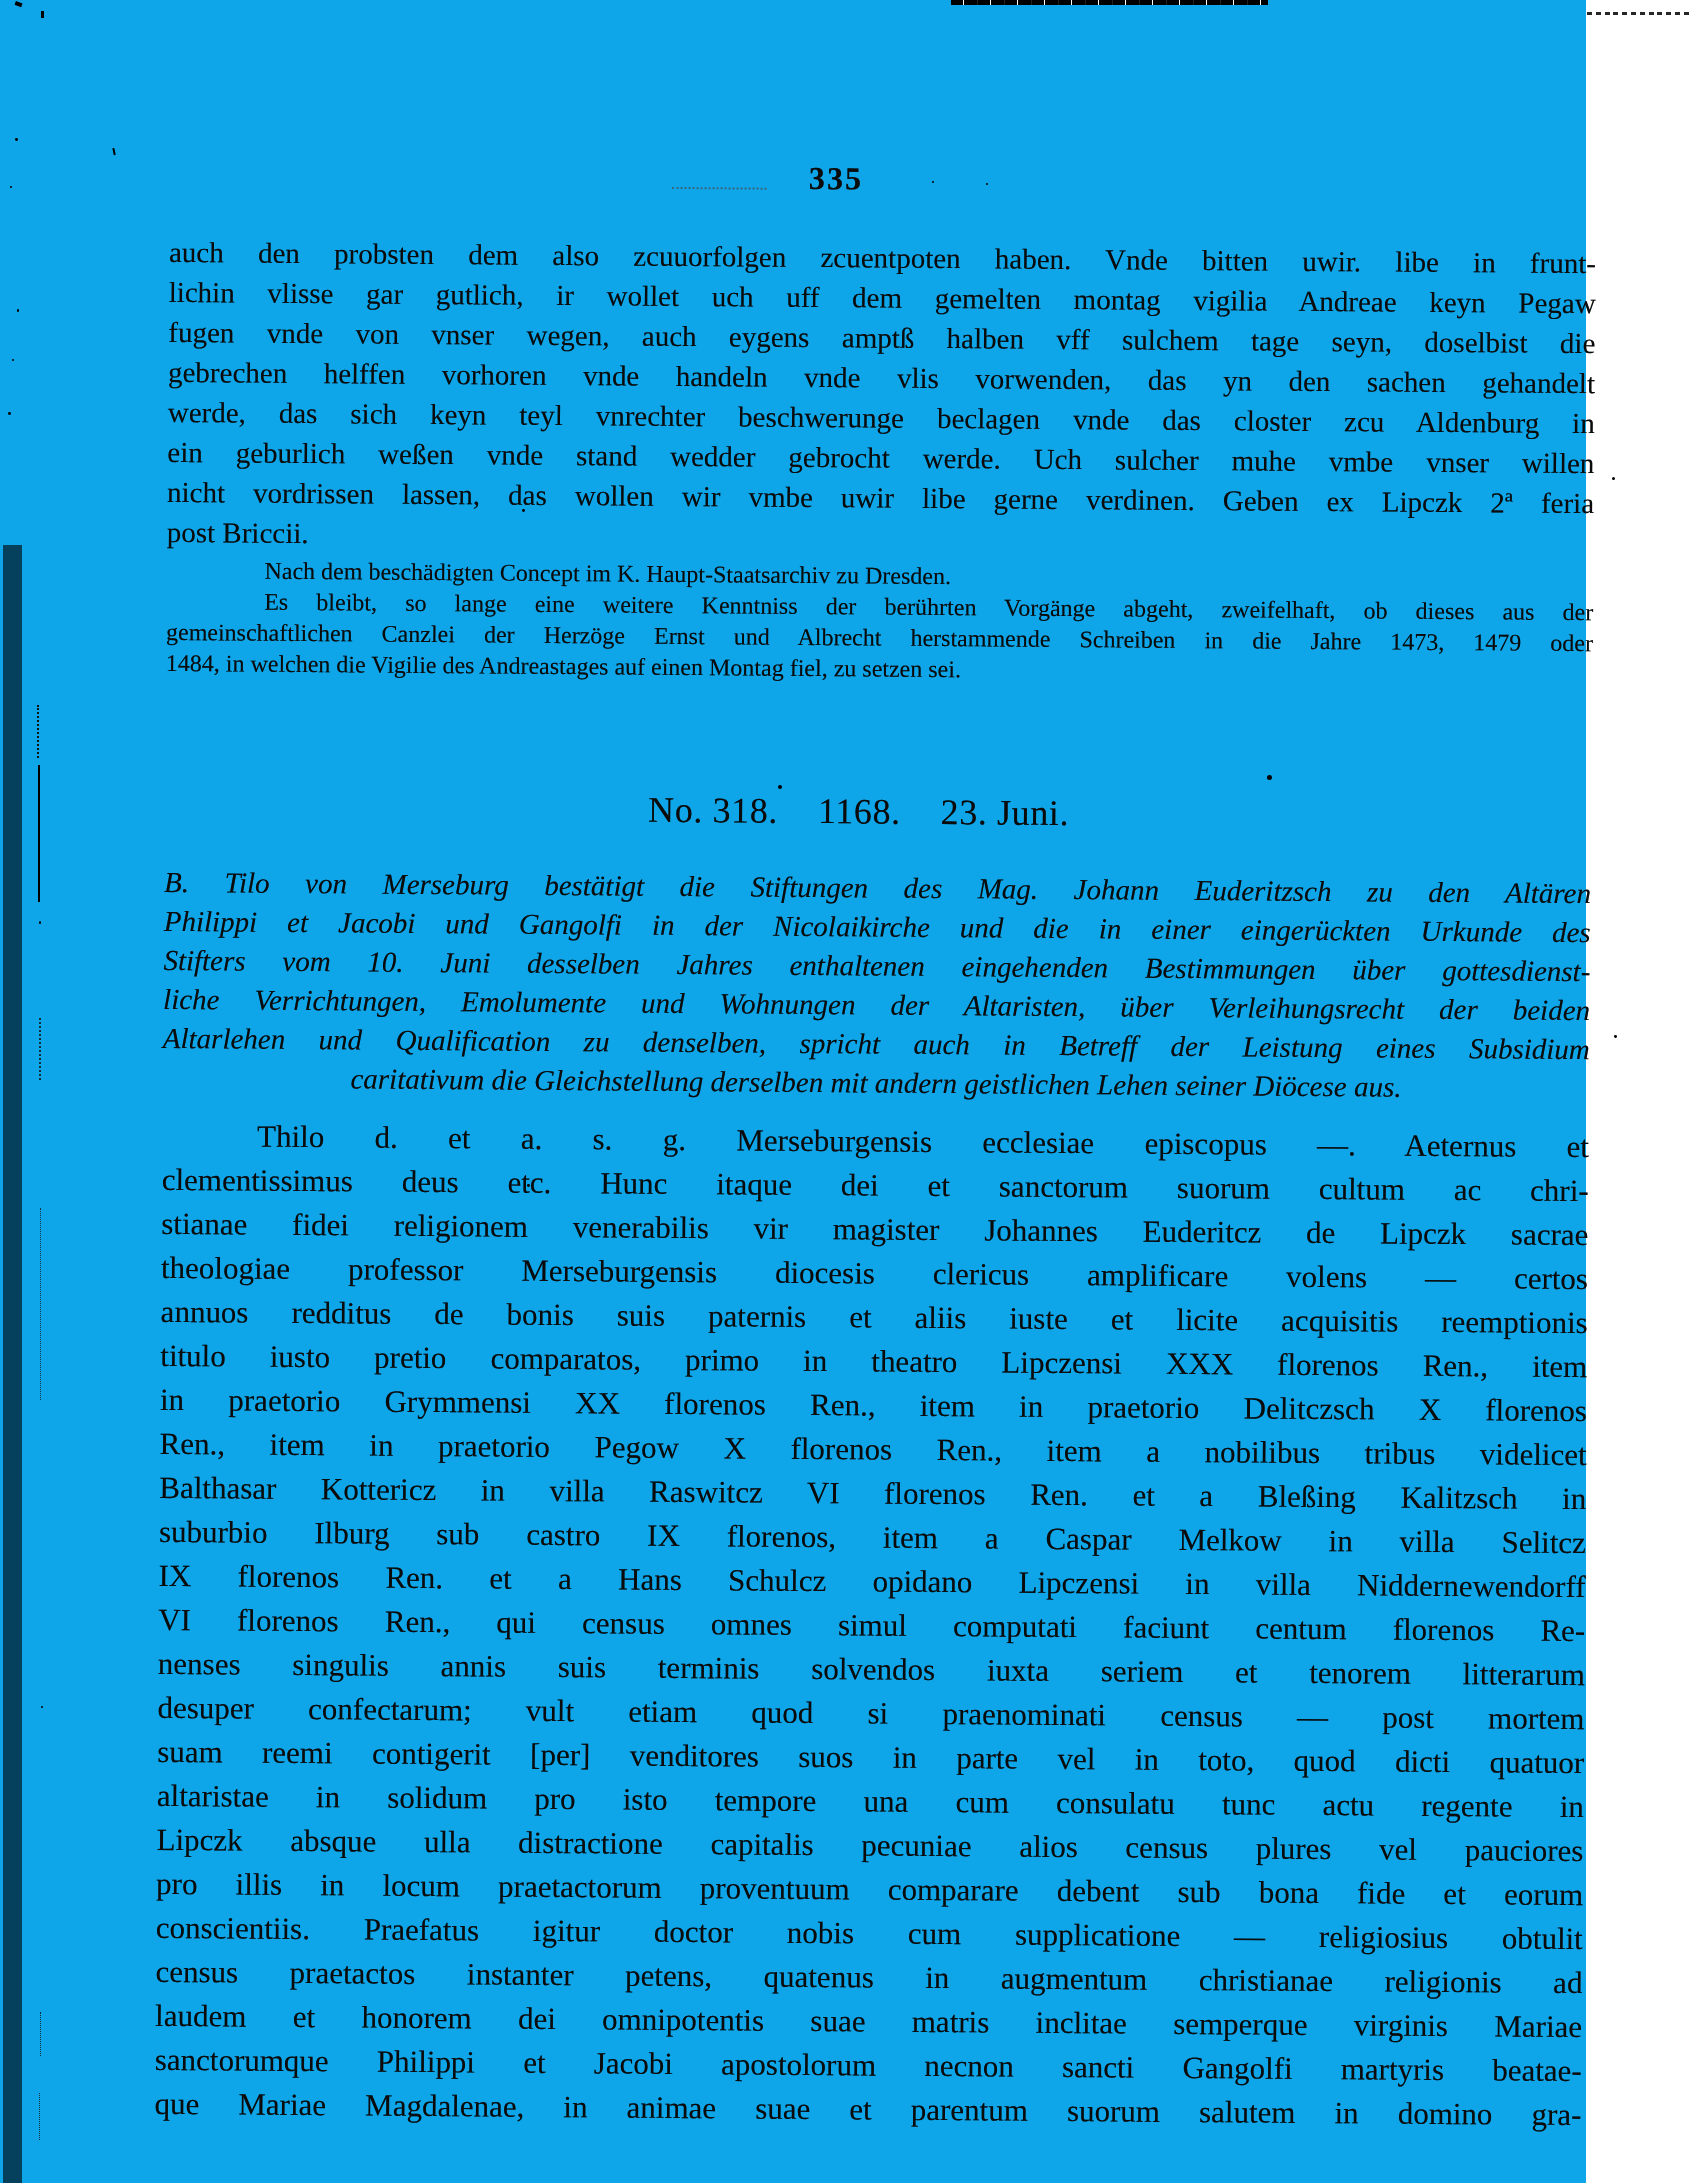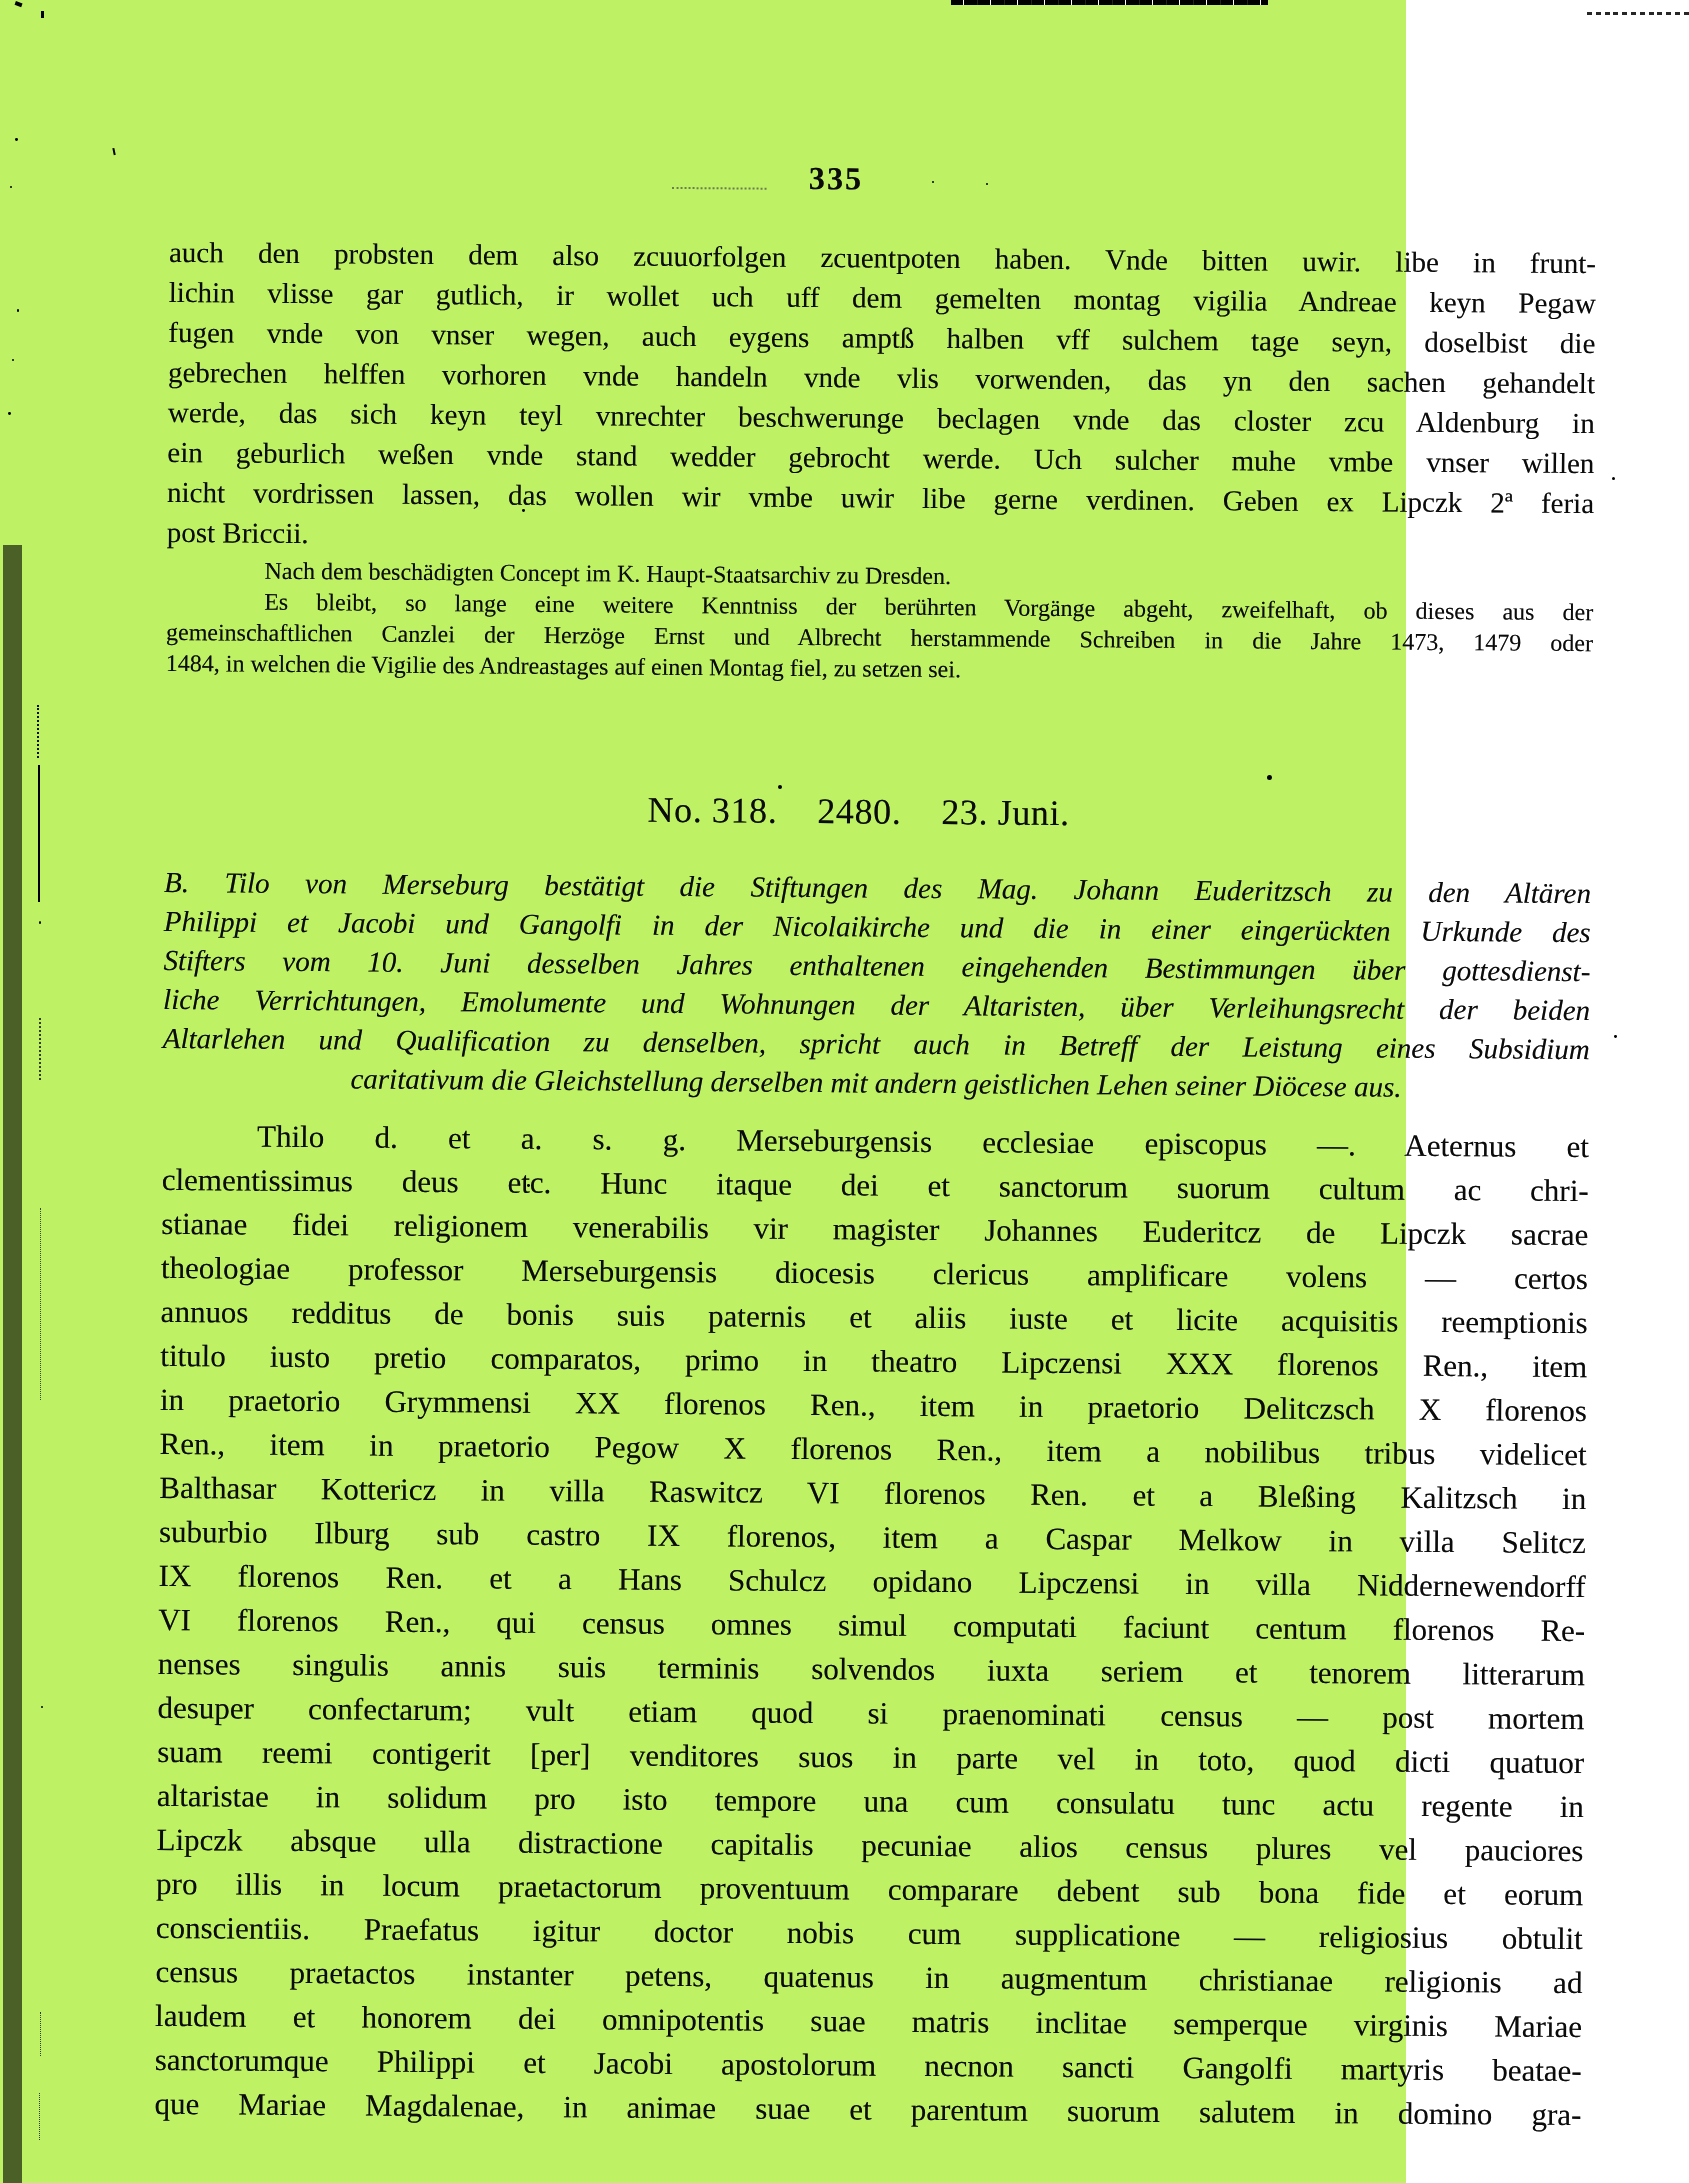--- a/index.html
+++ b/index.html
@@ -5,22 +5,22 @@
   html, body {
     margin: 0; padding: 0;
     width: 1690px; height: 2183px;
     background: #ffffff;
     overflow: hidden;
     font-family: "Liberation Serif", serif;
     color: #0b0b0b;
   }
   .page {
     position: relative;
-    width: 1406px; height: 2183px;
-    background: #bef264;
+    width: 1586px; height: 2183px;
+    background: #0ea5e9;
   }
   
   .content {
     position: absolute;
     left: 171px; top: 0;
     width: 1427px; height: 2183px;
     transform: rotate(0.45deg);
     transform-origin: 0 0;
     text-shadow: 0 0 0.6px rgba(0,0,0,.45);
   }
@@ -136,21 +136,21 @@
           <div class="line">Nach dem beschädigten Concept im K. Haupt-Staatsarchiv zu Dresden.</div>
         </div>
       <div class="note no-justify-last">
           <div class="line">Es bleibt, so lange eine weitere Kenntniss der berührten Vorgänge abgeht, zweifelhaft, ob dieses aus der</div>
           <div class="line">gemeinschaftlichen Canzlei der Herzöge Ernst und Albrecht herstammende Schreiben in die Jahre 1473, 1479 oder</div>
           <div class="line">1484, in welchen die Vigilie des Andreastages auf einen Montag fiel, zu setzen sei.</div>
         </div>
     </div>
 
     <div class="heading">
-      <span>No. 318.</span><span>2480.</span><span>23. Juni.</span>
+      <span>No. 318.</span><span>1168.</span><span>23. Juni.</span>
     </div>
 
     <div class="block regest center-last">
         <div class="line">B. Tilo von Merseburg bestätigt die Stiftungen des Mag. Johann Euderitzsch zu den Altären</div>
         <div class="line">Philippi et Jacobi und Gangolfi in der Nicolaikirche und die in einer eingerückten Urkunde des</div>
         <div class="line">Stifters vom 10. Juni desselben Jahres enthaltenen eingehenden Bestimmungen über gottesdienst-</div>
         <div class="line">liche Verrichtungen, Emolumente und Wohnungen der Altaristen, über Verleihungsrecht der beiden</div>
         <div class="line">Altarlehen und Qualification zu denselben, spricht auch in Betreff der Leistung eines Subsidium</div>
         <div class="line">caritativum die Gleichstellung derselben mit andern geistlichen Lehen seiner Diöcese aus.</div>
       </div>

